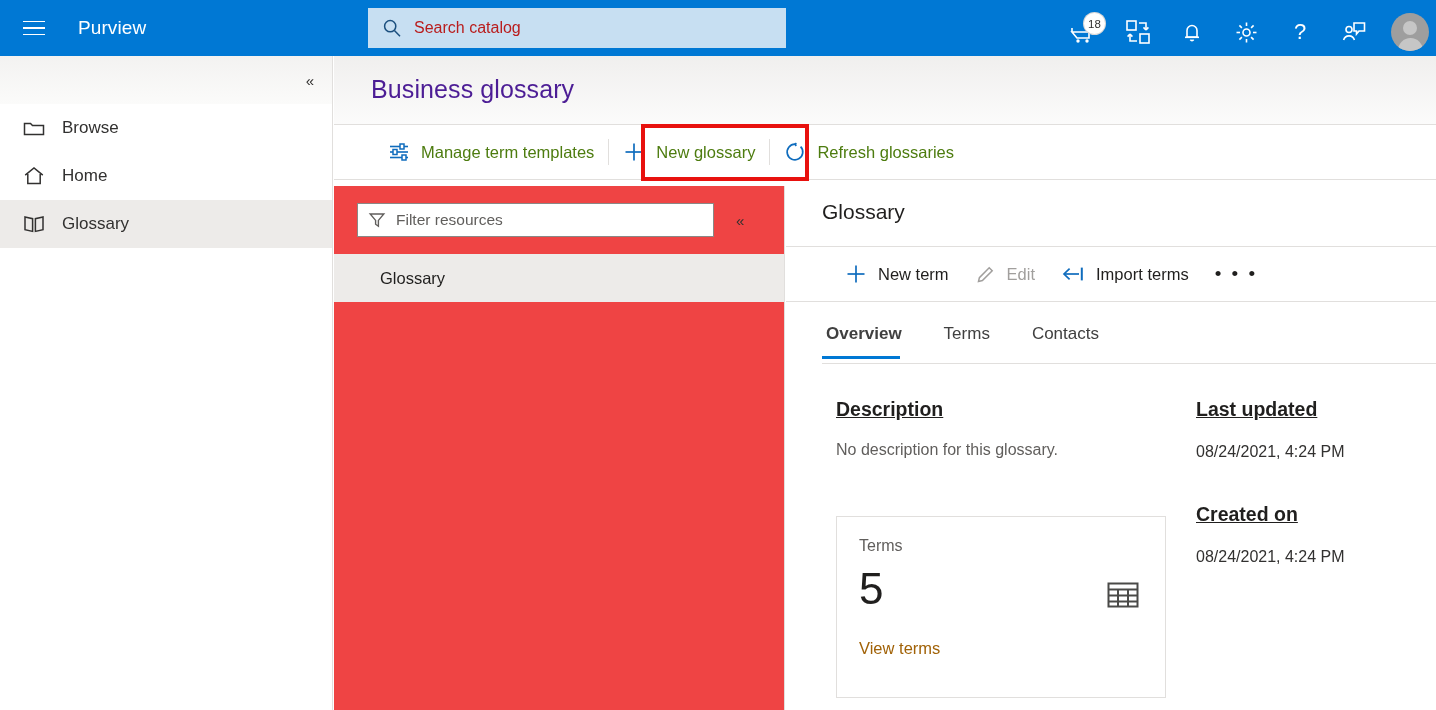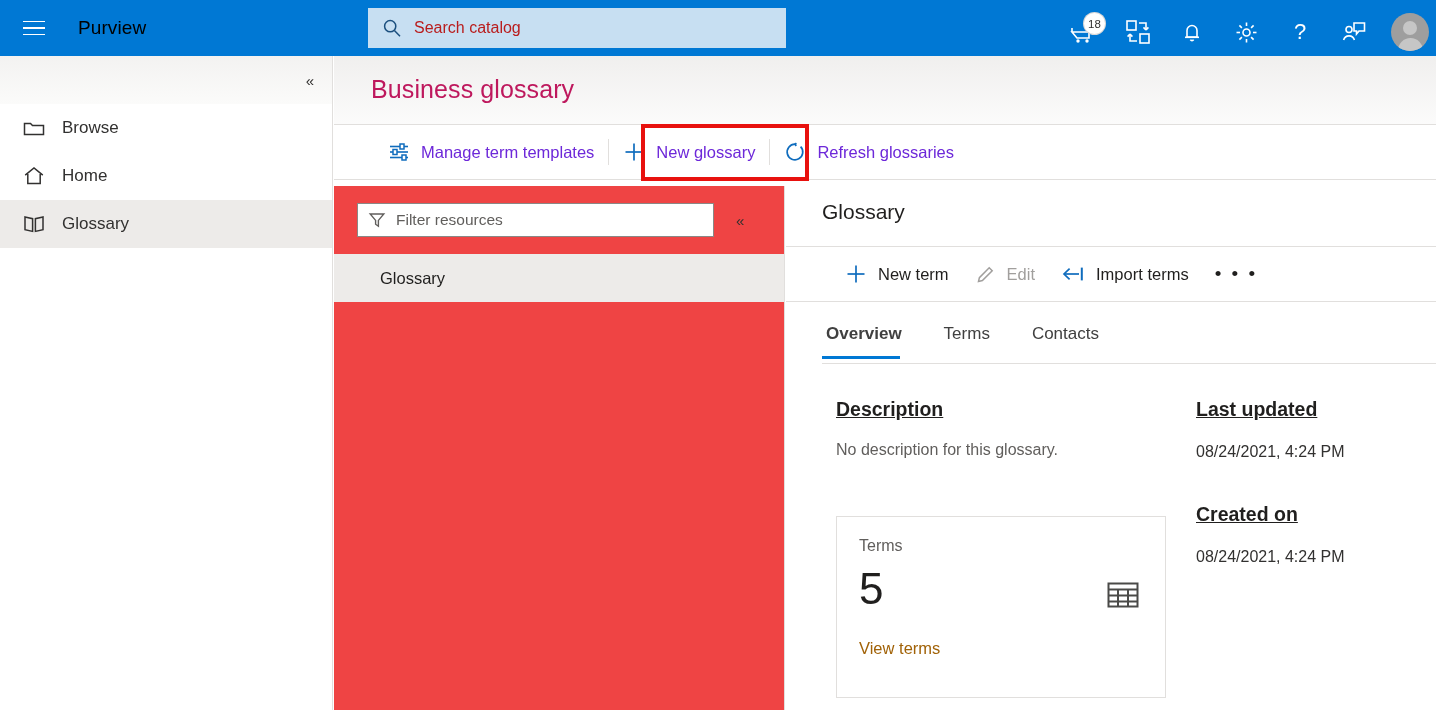--- a/index.html
+++ b/index.html
@@ -19,21 +19,21 @@
     background: #0078d4;
     display: flex; align-items: center;
   }
   .hamburger {
     width: 48px; height: 56px; margin-left: 10px;
     display: flex; flex-direction: column; justify-content: center; align-items: center;
     gap: 5px; cursor: pointer;
   }
   .hamburger span { display: block; width: 22px; height: 1.6px; background: #ffffff; }
   .brand {
-    color: #000000; font-size: 19px; margin-left: 20px; letter-spacing: .1px;
+    color: #ffffff; font-size: 19px; margin-left: 20px; letter-spacing: .1px;
     white-space: nowrap;
   }
   .searchbox {
     position: absolute; left: 368px; top: 8px; width: 418px; height: 40px;
     background: #c7dff2; display: flex; align-items: center; padding: 0 14px;
     cursor: text;
   }
   .searchbox .mag { flex: 0 0 auto; margin-right: 12px; display: block; }
   .searchbox .ph { color: #b91c1c; font-size: 16px; }
 
@@ -102,31 +102,31 @@
     font-size: 16.5px; color: #201f1e; cursor: pointer;
   }
   .list-item.selected { background: #edebe9; }
 
   
   .content {
     position: absolute; left: 334px; top: 56px; width: 1102px; height: 130px;
     background: linear-gradient(#f0efee, #ffffff 70%);
   }
   .page-title {
-    position: absolute; left: 371px; top: 75px; font-size: 25px; color: #be185d;
+    position: absolute; left: 371px; top: 75px; font-size: 25px; color: #4c1d95;
     letter-spacing: .1px;
   }
   .toolbar {
     position: absolute; left: 334px; top: 124px; width: 1102px; height: 56px;
     border-top: 1px solid #e1dfdd; border-bottom: 1px solid #e1dfdd;
     background: #ffffff; display: flex; align-items: center; padding-left: 40px;
   }
   .tb-btn {
     height: 54px; display: flex; align-items: center; padding: 0 14px;
-    font-size: 16.5px; color: #6d28d9; cursor: pointer; white-space: nowrap;
+    font-size: 16.5px; color: #4d7c0f; cursor: pointer; white-space: nowrap;
   }
   .tb-btn .tbi { display: flex; align-items: center; margin-right: 11px; }
   .tb-sep { width: 1px; height: 26px; background: #e1dfdd; }
   .highlight-box {
     position: absolute; left: 641px; top: 124px; width: 168px; height: 57px;
     border: 4px solid #e8110e; pointer-events: none; z-index: 20;
   }
 
   
   .detail {

